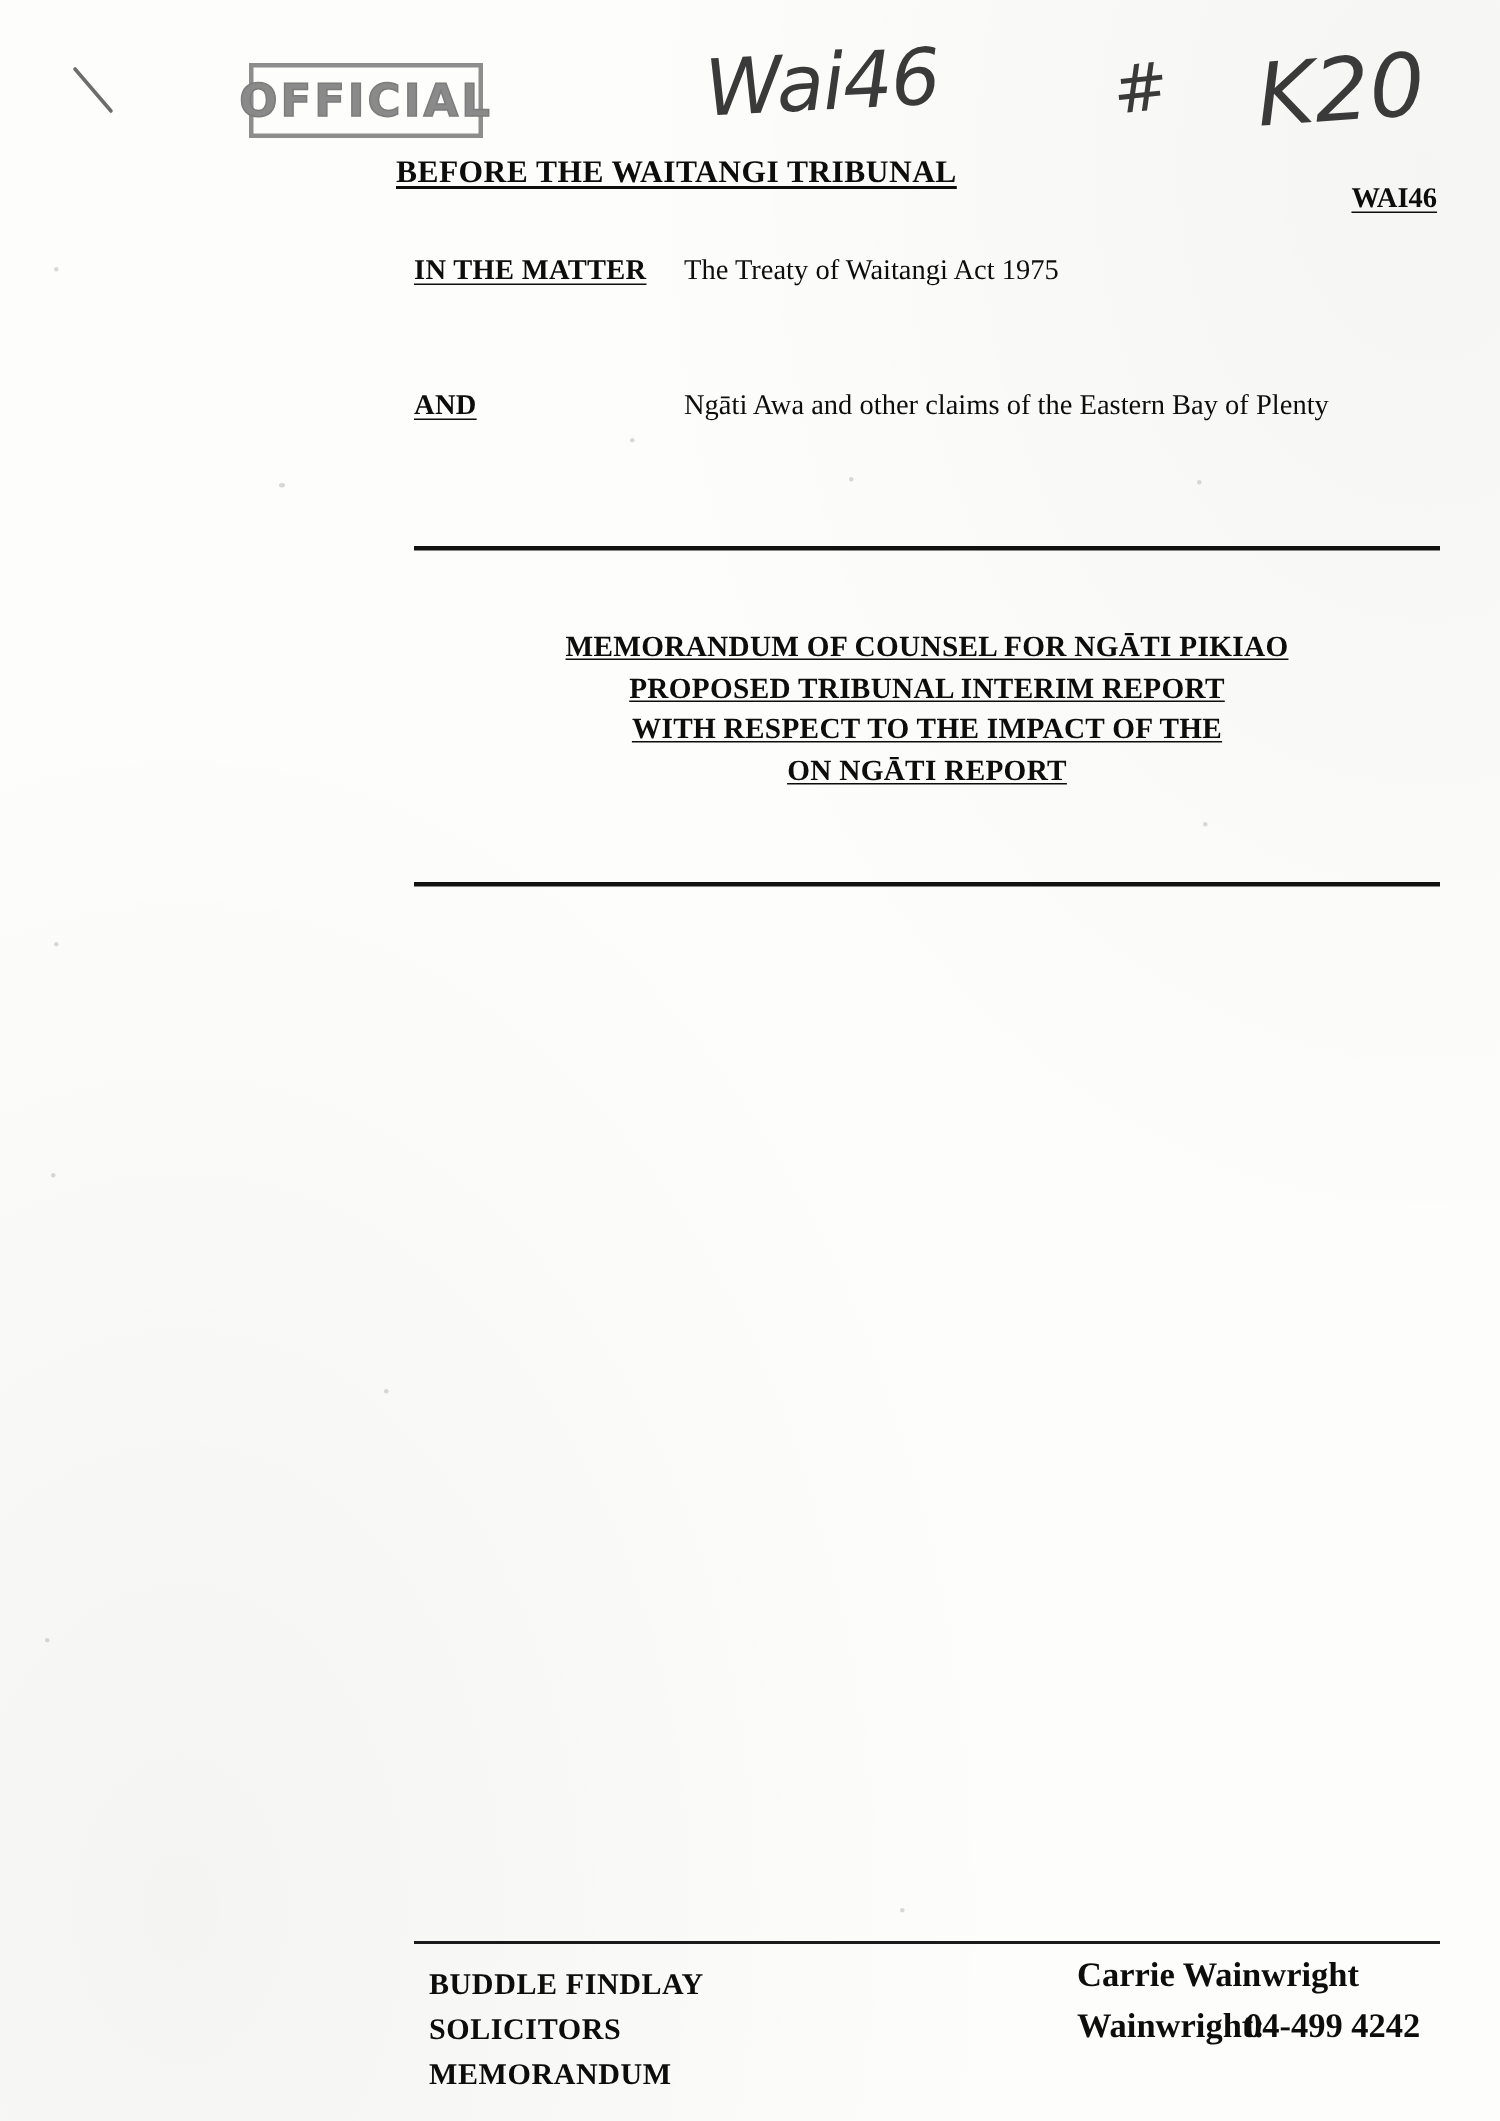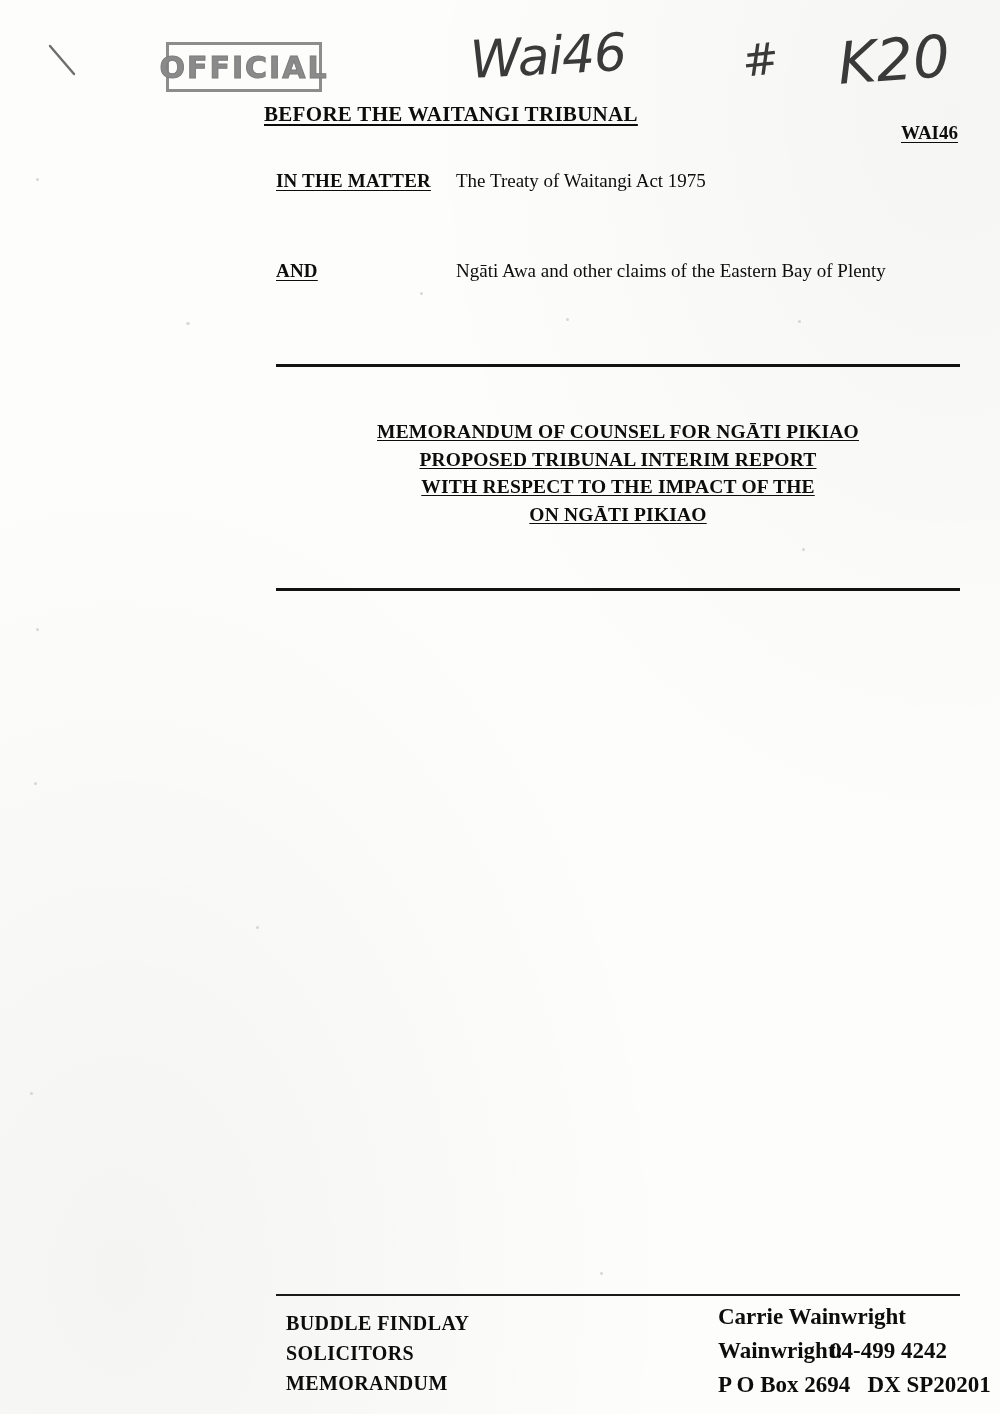--- a/index.html
+++ b/index.html
@@ -259,33 +259,32 @@
     <div class="matter-row r2">
       <span class="matter-label">AND</span><span class="matter-value">Ngāti Awa and other claims of the Eastern Bay of Plenty</span>
     </div>
 
     <div class="rule top"></div>
 
     <div class="title-block">
       <div><span class="u">MEMORANDUM OF COUNSEL FOR NGĀTI PIKIAO</span></div>
       <div><span class="u">PROPOSED TRIBUNAL INTERIM REPORT</span></div>
       <div><span class="u">WITH RESPECT TO THE IMPACT OF THE</span></div>
-      <div><span class="u">ON NGĀTI PIKIAO</span></div>
+      <div><span class="u">ON NGĀTI REPORT</span></div>
     </div>
 
     <div class="rule bottom"></div>
 
     <div class="footer-rule"></div>
 
     <div class="firm">
       <div>BUDDLE FINDLAY</div>
       <div>SOLICITORS</div>
       <div>MEMORANDUM</div>
     </div>
 
     <div class="contact">
       <span class="line">Carrie Wainwright</span>
       <span class="line"><span class="lbl">Wainwright:</span><span>04-499 4242</span></span>
-      <span class="line">P O Box 2694   DX SP20201</span>
     </div>
 
   </div>
 </div>
 
 </body></html>

